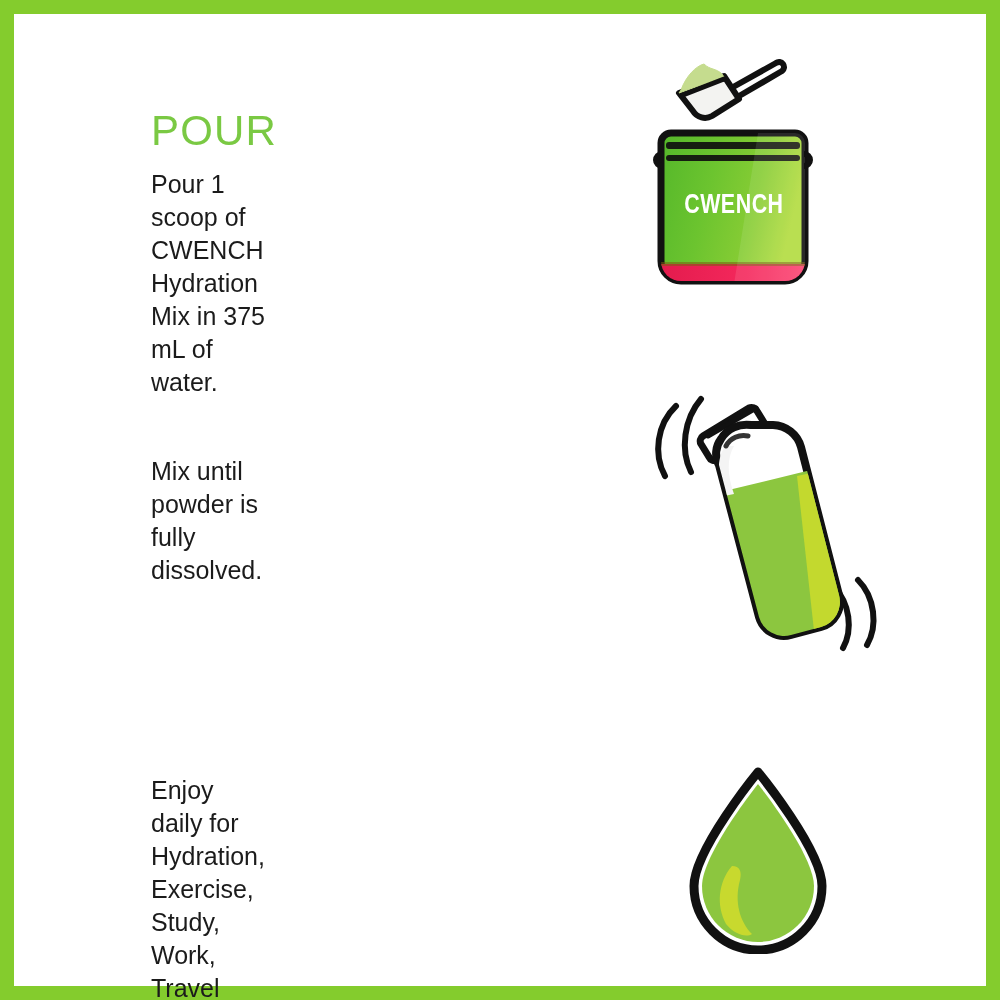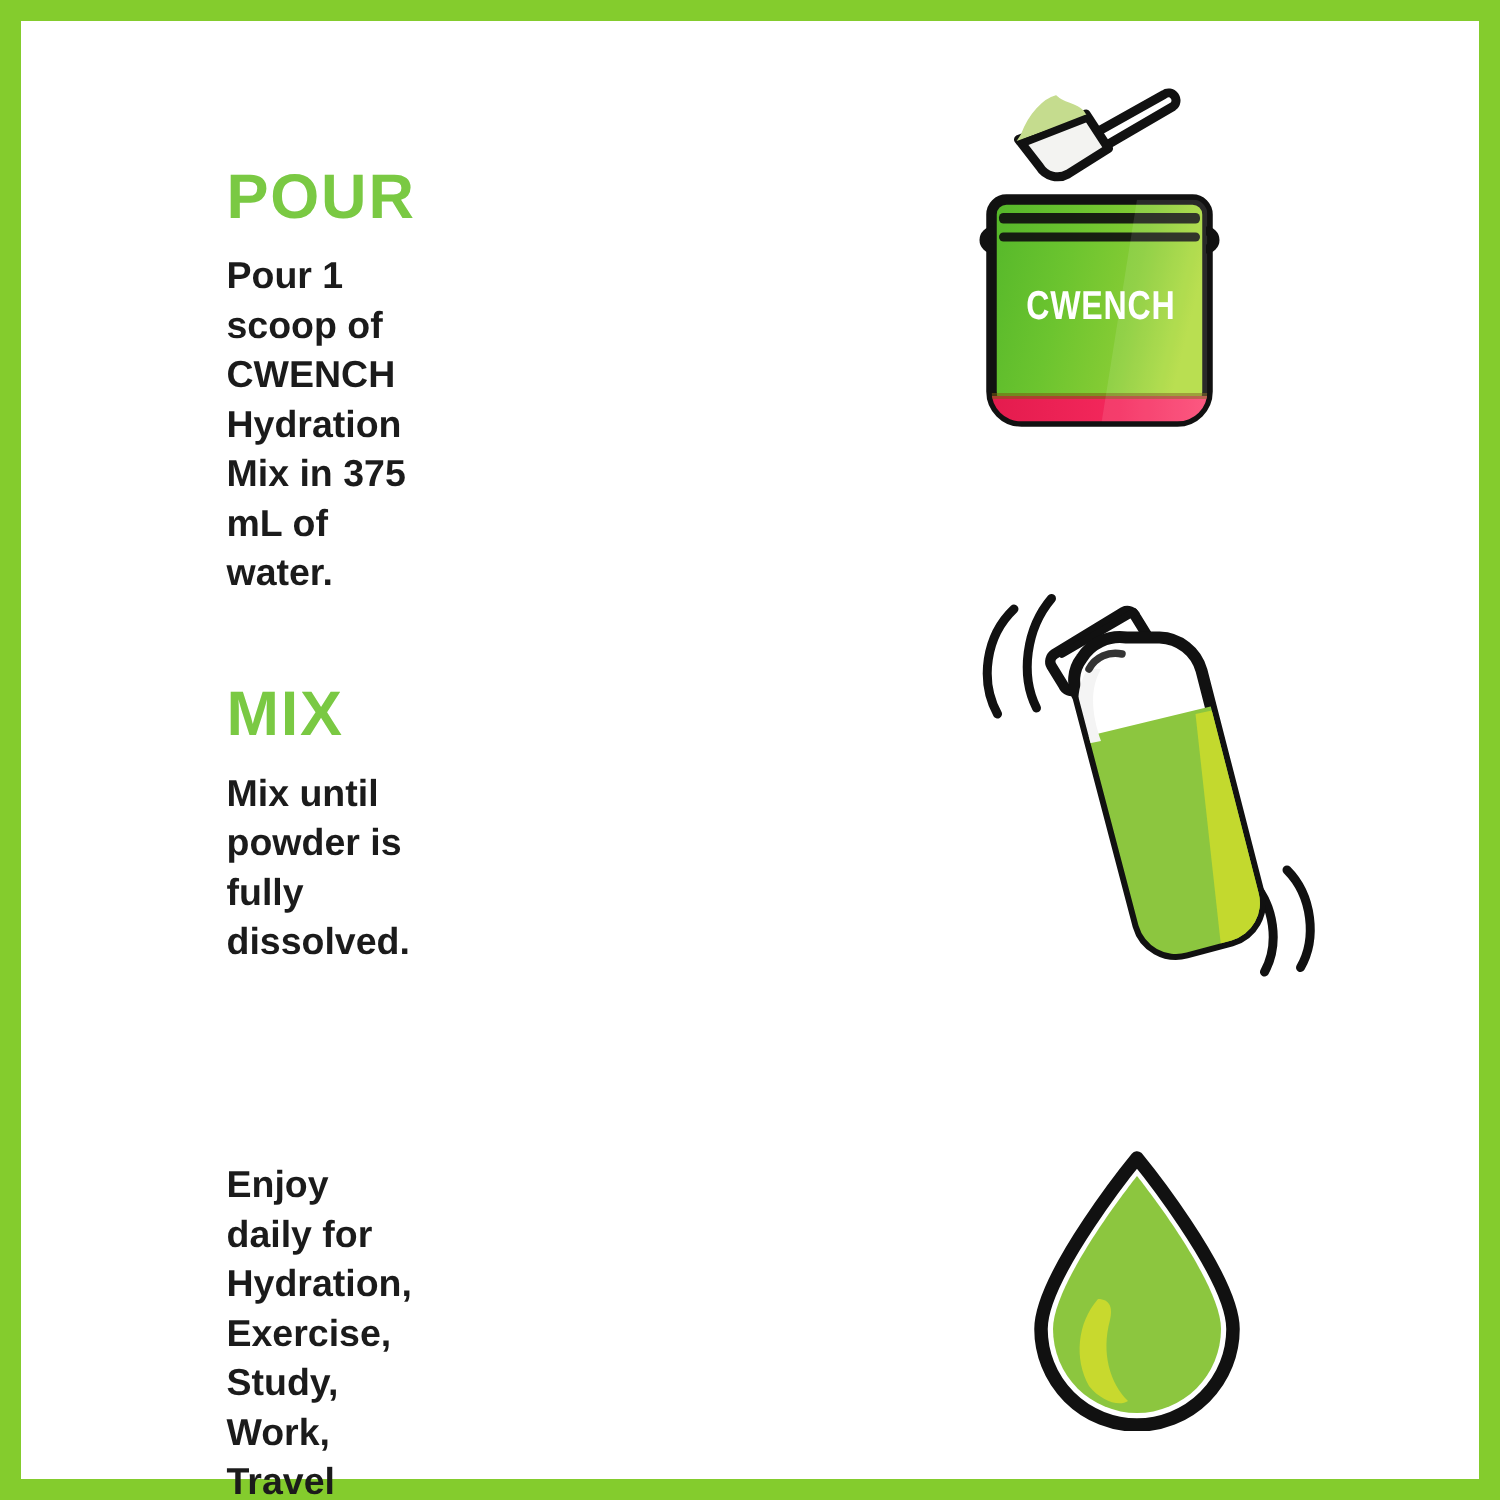--- a/index.html
+++ b/index.html
@@ -36,32 +36,32 @@
     display: block;
   }
 
   .step-text {
     position: absolute;
   }
 
   .step-heading {
     margin: 0;
     font-family: "Liberation Sans", sans-serif;
-    font-weight: 700;
+    font-weight: 400;
     font-size: 42px;
     line-height: 1.0;
     letter-spacing: 1.2px;
     color: #7ac943;
     white-space: nowrap;
   }
 
   .step-body {
     margin: 0;
     font-family: "Liberation Sans", sans-serif;
-    font-weight: 700;
+    font-weight: 400;
     font-size: 25px;
     line-height: 1.32;
     color: #1b1b1b;
     white-space: pre-line;
   }
 
   
   .step-pour .step-text  { left: 137px; top:  96px; }
   .step-mix  .step-text  { left: 137px; top: 441px; }
   .step-hyd  .step-text  { left: 137px; top: 760px; }
@@ -151,21 +151,20 @@
 
             <text class="jar-label-text" x="95" y="178" text-anchor="middle" transform="scale(1.02 1.28) translate(-1,-40)">CWENCH</text>
           </g>
         </svg>
       </div>
     </div>
 
     <div class="step step-mix">
 
       <div class="step-text">
-        <h2 class="step-heading">MIX</h2>
         <p class="step-body">Mix until powder is fully dissolved.</p>
       </div>
 
       <div class="art art-bottle">
         <svg viewBox="0 0 270 280" xmlns="http://www.w3.org/2000/svg">
           <defs>
             <clipPath id="bottleClip">
               <path d="M92,55
                        a30,30 0 0 1 30,-14
                        l22,0

